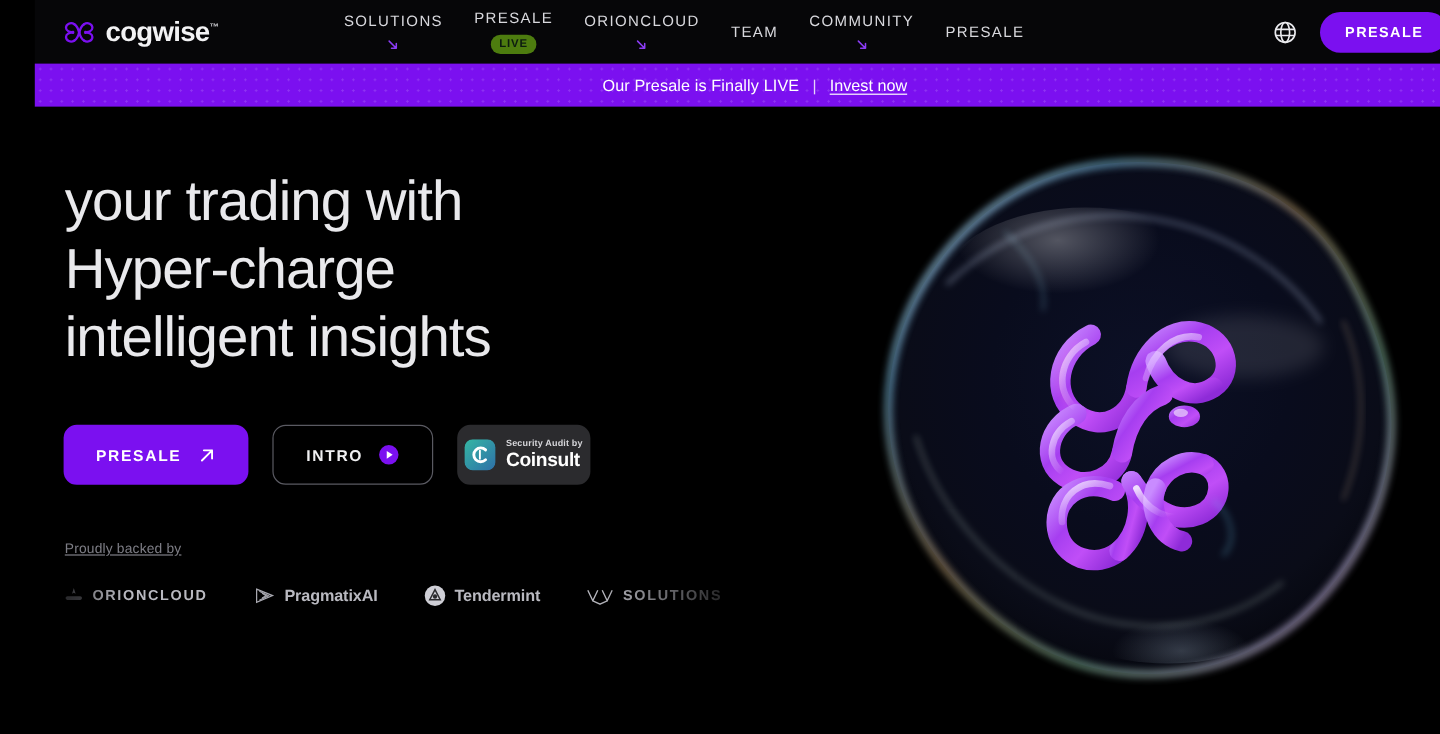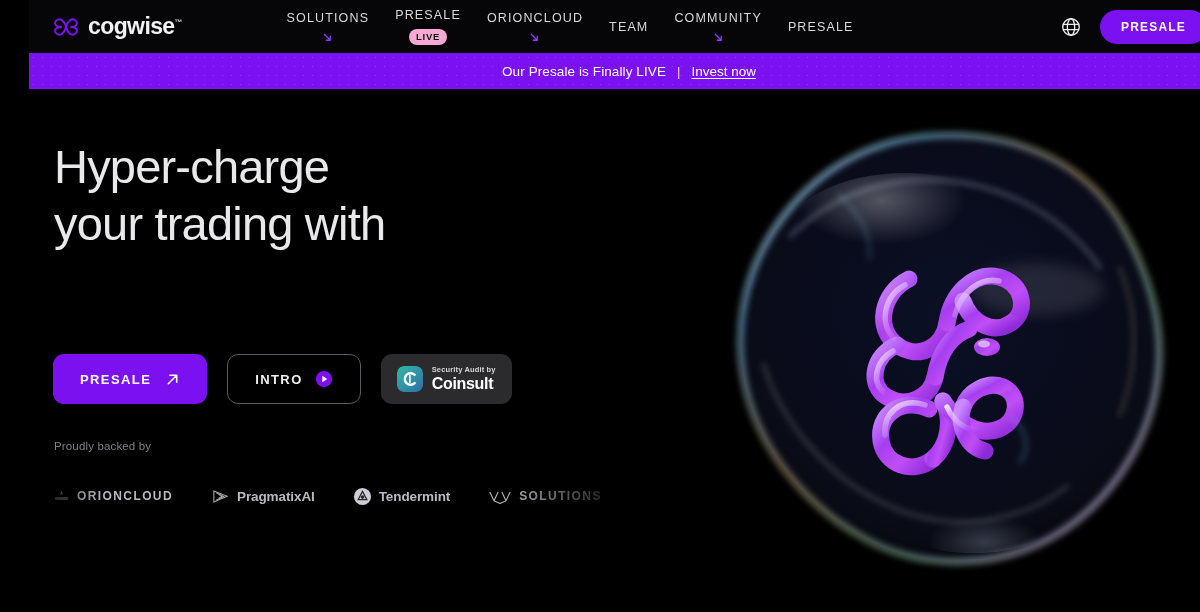--- a/index.html
+++ b/index.html
@@ -29,21 +29,21 @@
     display:flex; align-items:center; gap:26px;
     margin-left:104px;
   }
   .nav-item {
     display:flex; align-items:center; gap:7px;
     color:#d8d8dd; font-size:12.5px; letter-spacing:1.15px;
     cursor:pointer; white-space:nowrap;flex-direction:column;
   }
   .nav-arrow { width:11px; height:11px; display:block; }
   .live-badge {
-    background:#f9a8d4; color:#0d1c10;
+    background:#4d7c0f; color:#0d1c10;
     font-size:9.5px; font-weight:700; letter-spacing:0.7px;
     border-radius:9px; padding:3px 7px 3px 7px; line-height:1;
   }
 
   .nav-right {
     position:absolute; right:22px; top:0; height:53px;
     display:flex; align-items:center; gap:18px;
   }
   .globe-icon { width:22px; height:22px; display:block; cursor:pointer; }
   .presale-pill {
@@ -95,31 +95,31 @@
     height:50px; padding:12px 27px;
     display:flex; align-items:center; gap:12px;
     font-size:13px; letter-spacing:1.4px; font-weight:600;
     font-family:"Liberation Sans", sans-serif;
   }
   .ico-arrow-ur { width:15px; height:15px; display:block; }
   .ico-play { width:18px; height:18px; display:block; }
 
   .audit-badge {
     background:#2b2b2e; border-radius:11px;
-    height:50px; padding:0 16px;
+    height:50px; padding:0 6px;
     display:flex; align-items:center; gap:9px; cursor:pointer;
   }
   .audit-logo { width:26px; height:26px; display:block; border-radius:7px; }
   .audit-txt { display:flex; flex-direction:column; line-height:1; }
   .audit-sub { color:#d6d6da; font-size:7.5px; letter-spacing:0.15px; margin-bottom:3px; font-weight:600; }
   .audit-name { color:#fff; font-size:16px; font-weight:700; letter-spacing:-0.3px; }
 
   .backed-label {
-    position:absolute; left:25px; top:351px;
-    color:#7e7e86; font-size:11.5px; letter-spacing:0.15px;
+    position:absolute; left:25px; top:363px;
+    color:#7e7e86; font-size:11.5px; letter-spacing:0.15px;text-decoration:underline;
   }
 
   .partners {
     position:absolute; left:24px; top:390px;
     width:575px; height:34px;
     display:flex; align-items:center; gap:38px;
     -webkit-mask-image:linear-gradient(90deg,rgba(0,0,0,.45) 0%,#000 9%,#000 78%,rgba(0,0,0,0) 100%);
             mask-image:linear-gradient(90deg,rgba(0,0,0,.45) 0%,#000 9%,#000 78%,rgba(0,0,0,0) 100%);
   }
   .partner { display:flex; align-items:center; gap:7px; white-space:nowrap; }
@@ -210,22 +210,23 @@
 
   <div class="banner">
     <span class="banner-text">Our Presale is Finally LIVE</span>
     <span class="banner-sep">|</span>
     <span class="banner-link">Invest now</span>
   </div>
 
   <div class="hero">
 
     <div class="headline">
+      <div>your trading with</div>
       <div>Hyper-charge</div>
-      <div>your trading with</div>
+      <div>intelligent insights</div>
     </div>
 
     <div class="cta-row">
 
       <button class="btn-presale">
         <span>PRESALE</span>
         <svg class="ico-arrow-ur" viewBox="0 0 16 16">
           <path d="M3.5 12.5 L12.5 3.5 M5.2 3.5 L12.5 3.5 L12.5 10.8" fill="none" stroke="#fff" stroke-width="1.7" stroke-linecap="round" stroke-linejoin="round"></path>
         </svg>
       </button>

